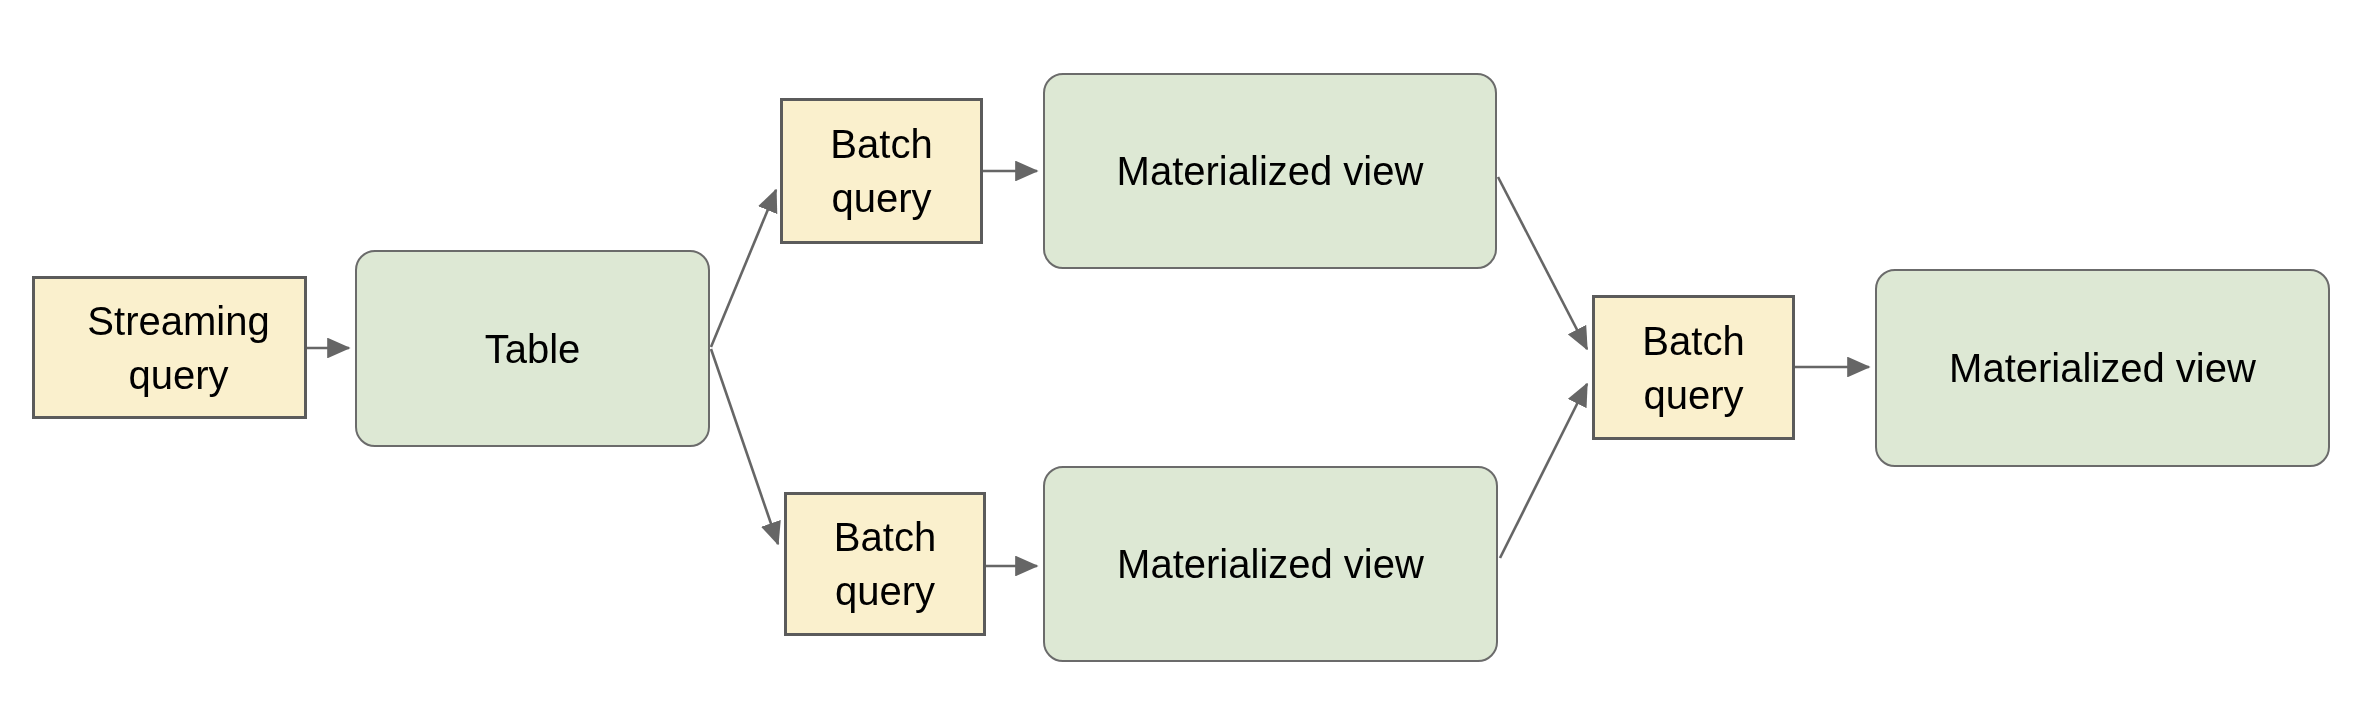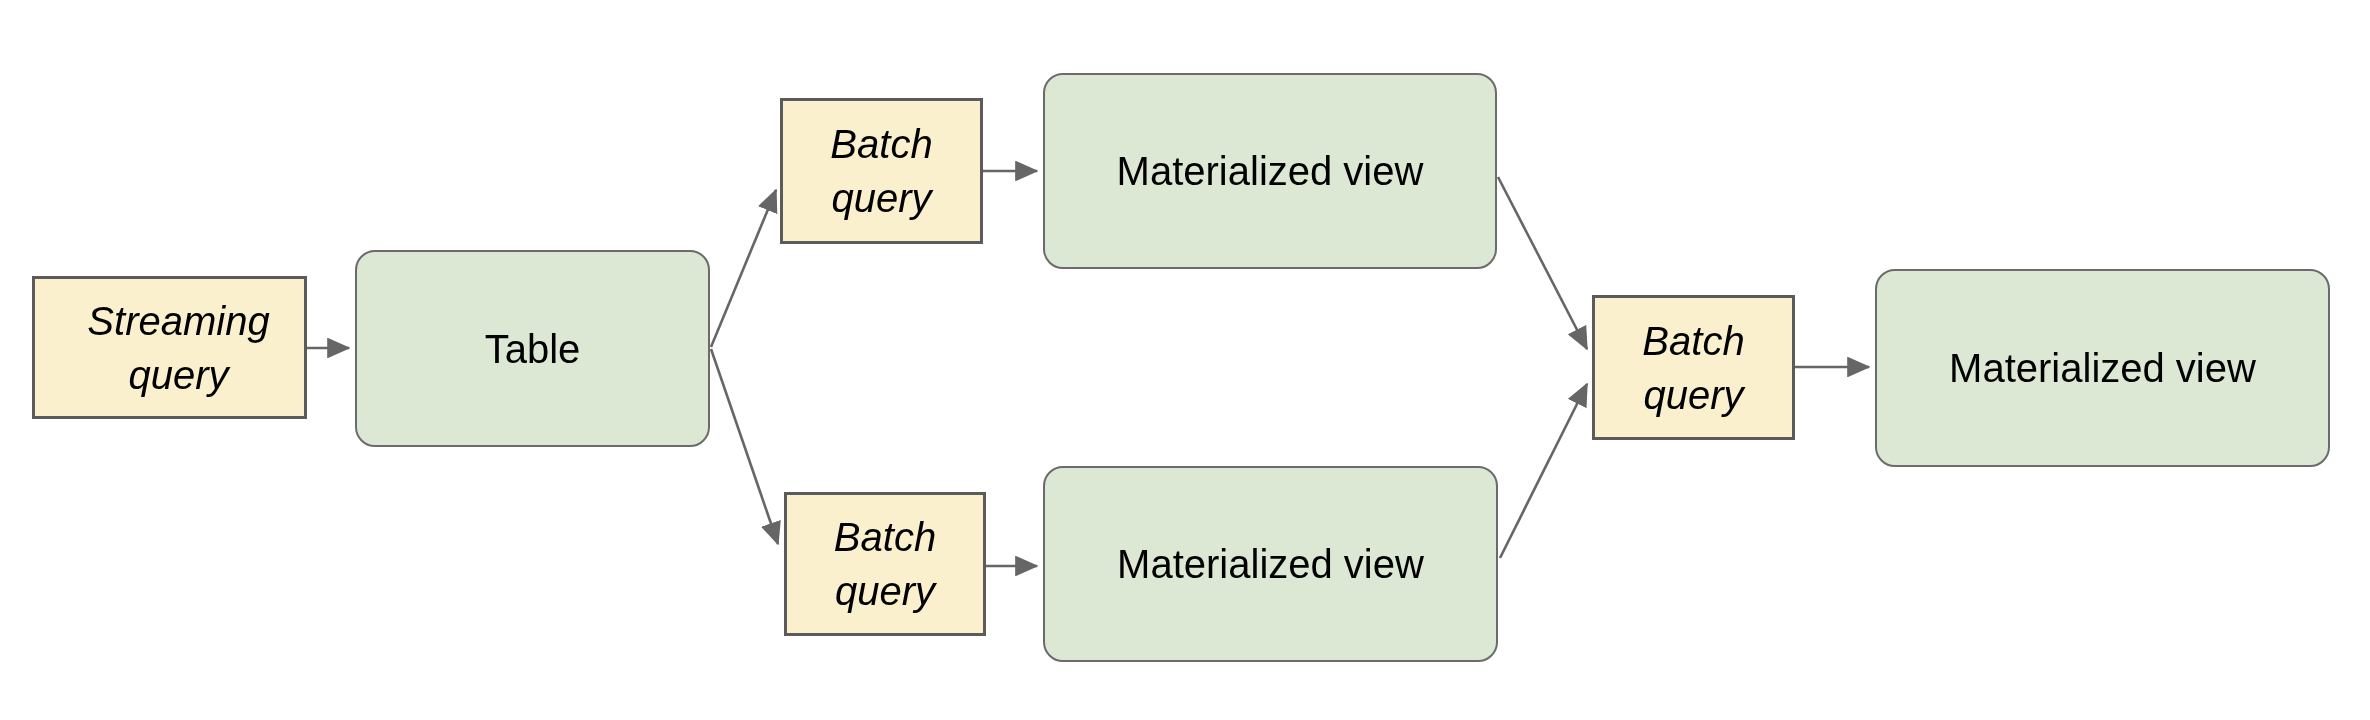--- a/index.html
+++ b/index.html
@@ -23,21 +23,20 @@
     text-align: center;
     font-size: 40px;
     line-height: 54px;
     color: #000000;
     box-sizing: border-box;
     padding: 0 2px;
   }
   .node.query {
     background: #faf0cd;
     border: 3px solid #5b5b5b;
-    font-style: italic;
   }
   .node.table {
     background: #dde8d4;
     border: 2.5px solid #6b6b6b;
     border-radius: 20px;
   }
   
   #n-streaming       { left: 32px;   top: 276px; width: 275px; height: 143px; padding-left: 20px; }
   #n-table           { left: 355px;  top: 250px; width: 355px; height: 197px; text-align: right; }
   #n-batch-top       { left: 780px;  top: 98px;  width: 203px; height: 146px; }

